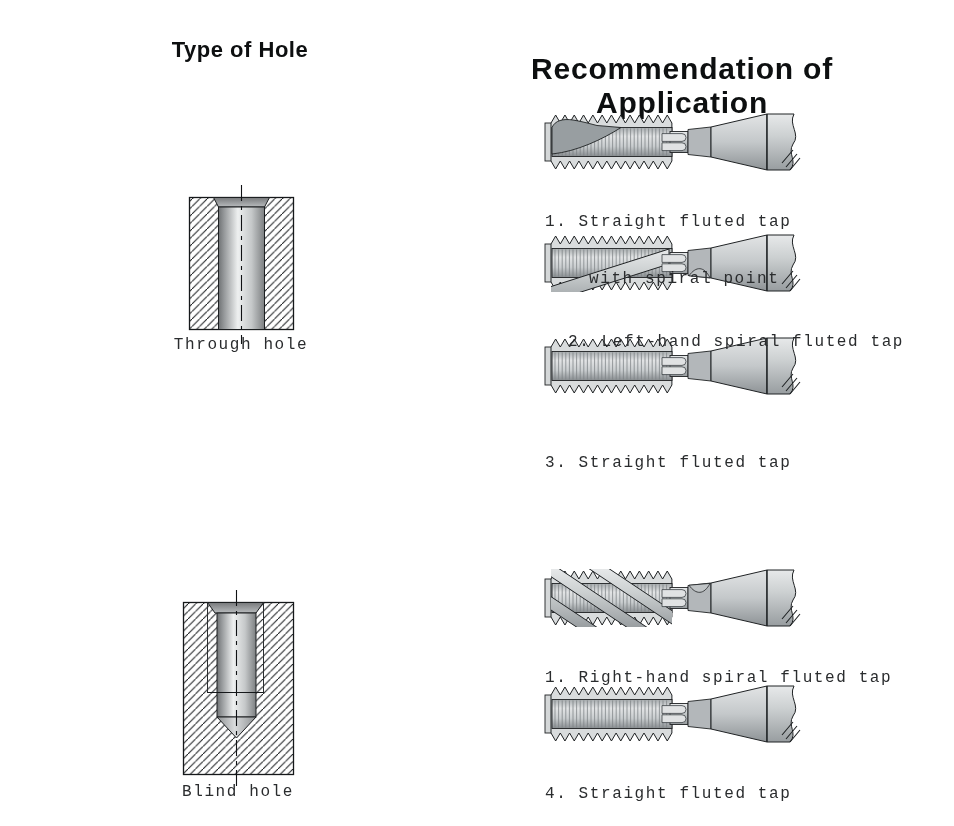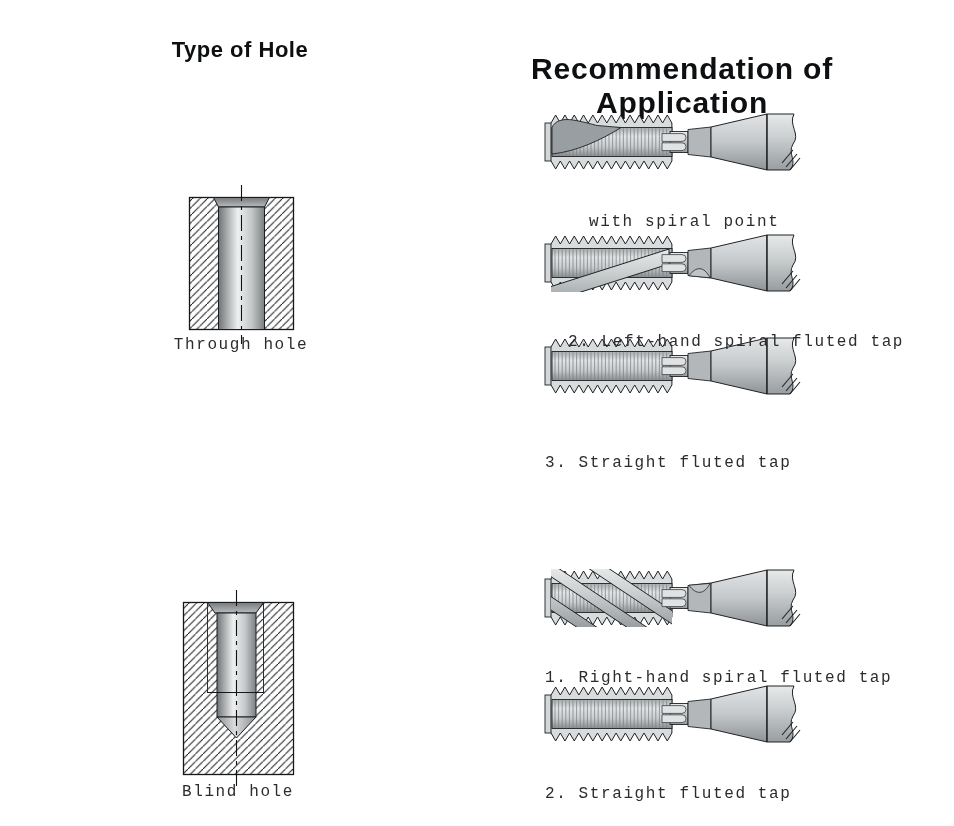--- a/index.html
+++ b/index.html
@@ -267,29 +267,30 @@
       <path d="M119,23.6 L139,23.6 A4,3.9 0 0 1 139,31.4 L119,31.4 Z" fill="#e0e2e3" stroke="#3a3f42" stroke-width="0.8"></path>
       <path d="M119,32.8 L139,32.8 A4,3.9 0 0 1 139,40.6 L119,40.6 Z" fill="#e0e2e3" stroke="#3a3f42" stroke-width="0.8"></path>
       <path d="M145,19.5 L168,17 L168,47 L145,44.5 Z" fill="#b3b7ba" stroke="#1f2224" stroke-width="0.9"></path>
       <path d="M168,17 L224,4 L224,60 L168,47 Z" fill="url(#n4)" stroke="#1f2224" stroke-width="1"></path>
       <path d="M224,4 L251,4 C245,15 258,24 250,34 C244,44 255,51 247,60 L224,60 Z" fill="url(#b4)" stroke="#1f2224" stroke-width="1"></path>
       <line x1="224" y1="4" x2="224" y2="60" stroke="#1f2224" stroke-width="1"></line>
       <path d="M239,53 L250,40 M243,57 L254,44 M247,60 L257,48" stroke="#1f2224" stroke-width="1.1" fill="none"></path>
     </svg></div>
 
 <div class="mono" style="left:545px;top:175px;">
+  <div class="cap-line1">1. Straight fluted tap</div>
   <div class="cap-line2">with spiral point</div>
 </div>
 <div class="mono" style="left:568px;top:295px;">
   <div class="cap-line1">2. Left-hand spiral fluted tap</div>
   <div class="cap-line2"></div>
 </div>
 <div class="mono" style="left:545px;top:416px;">
   <div class="cap-line1">3. Straight fluted tap</div>
 </div>
 <div class="mono" style="left:545px;top:631px;">
   <div class="cap-line1">1. Right-hand spiral fluted tap</div>
   <div class="cap-line2"></div>
 </div>
 <div class="mono" style="left:545px;top:747px;">
-  <div class="cap-line1">2. Straight fluted tap</div>
+  <div class="cap-line1">4. Straight fluted tap</div>
   
 </div>
 
 </body></html>

